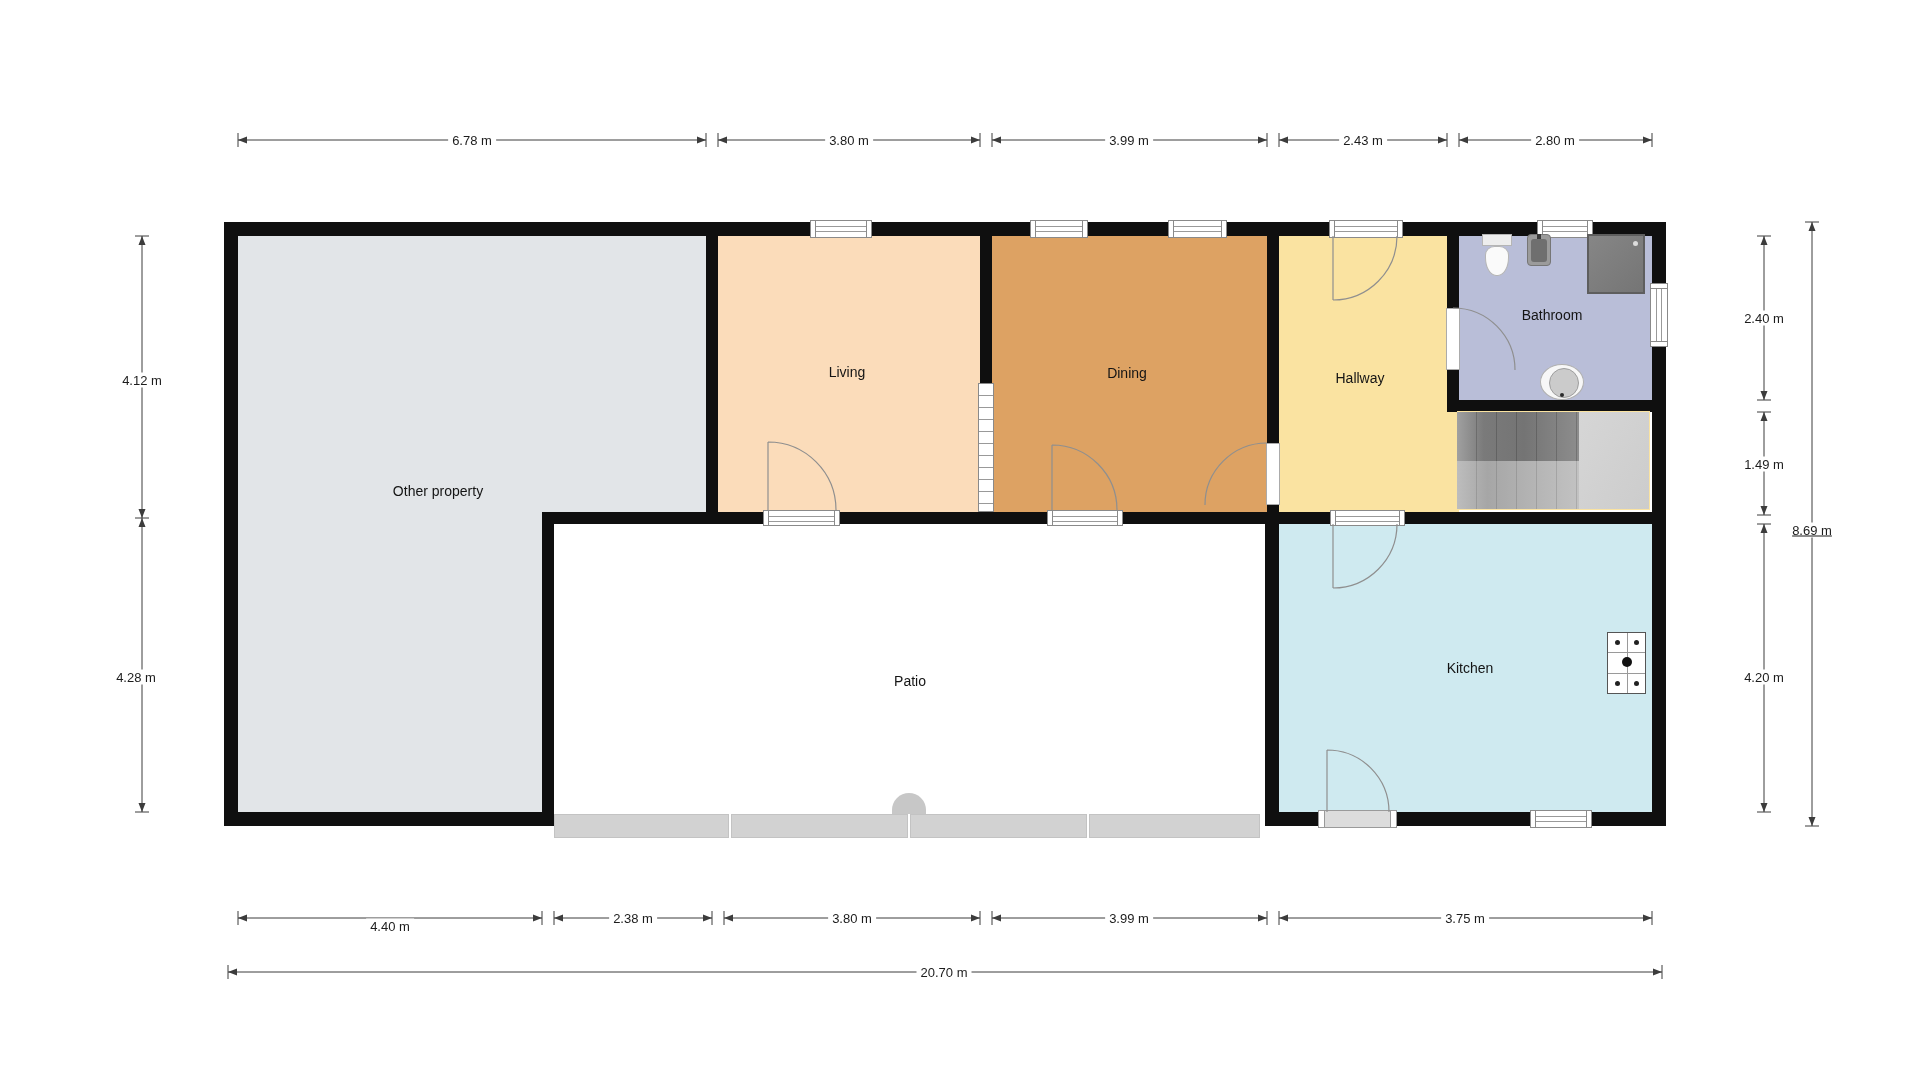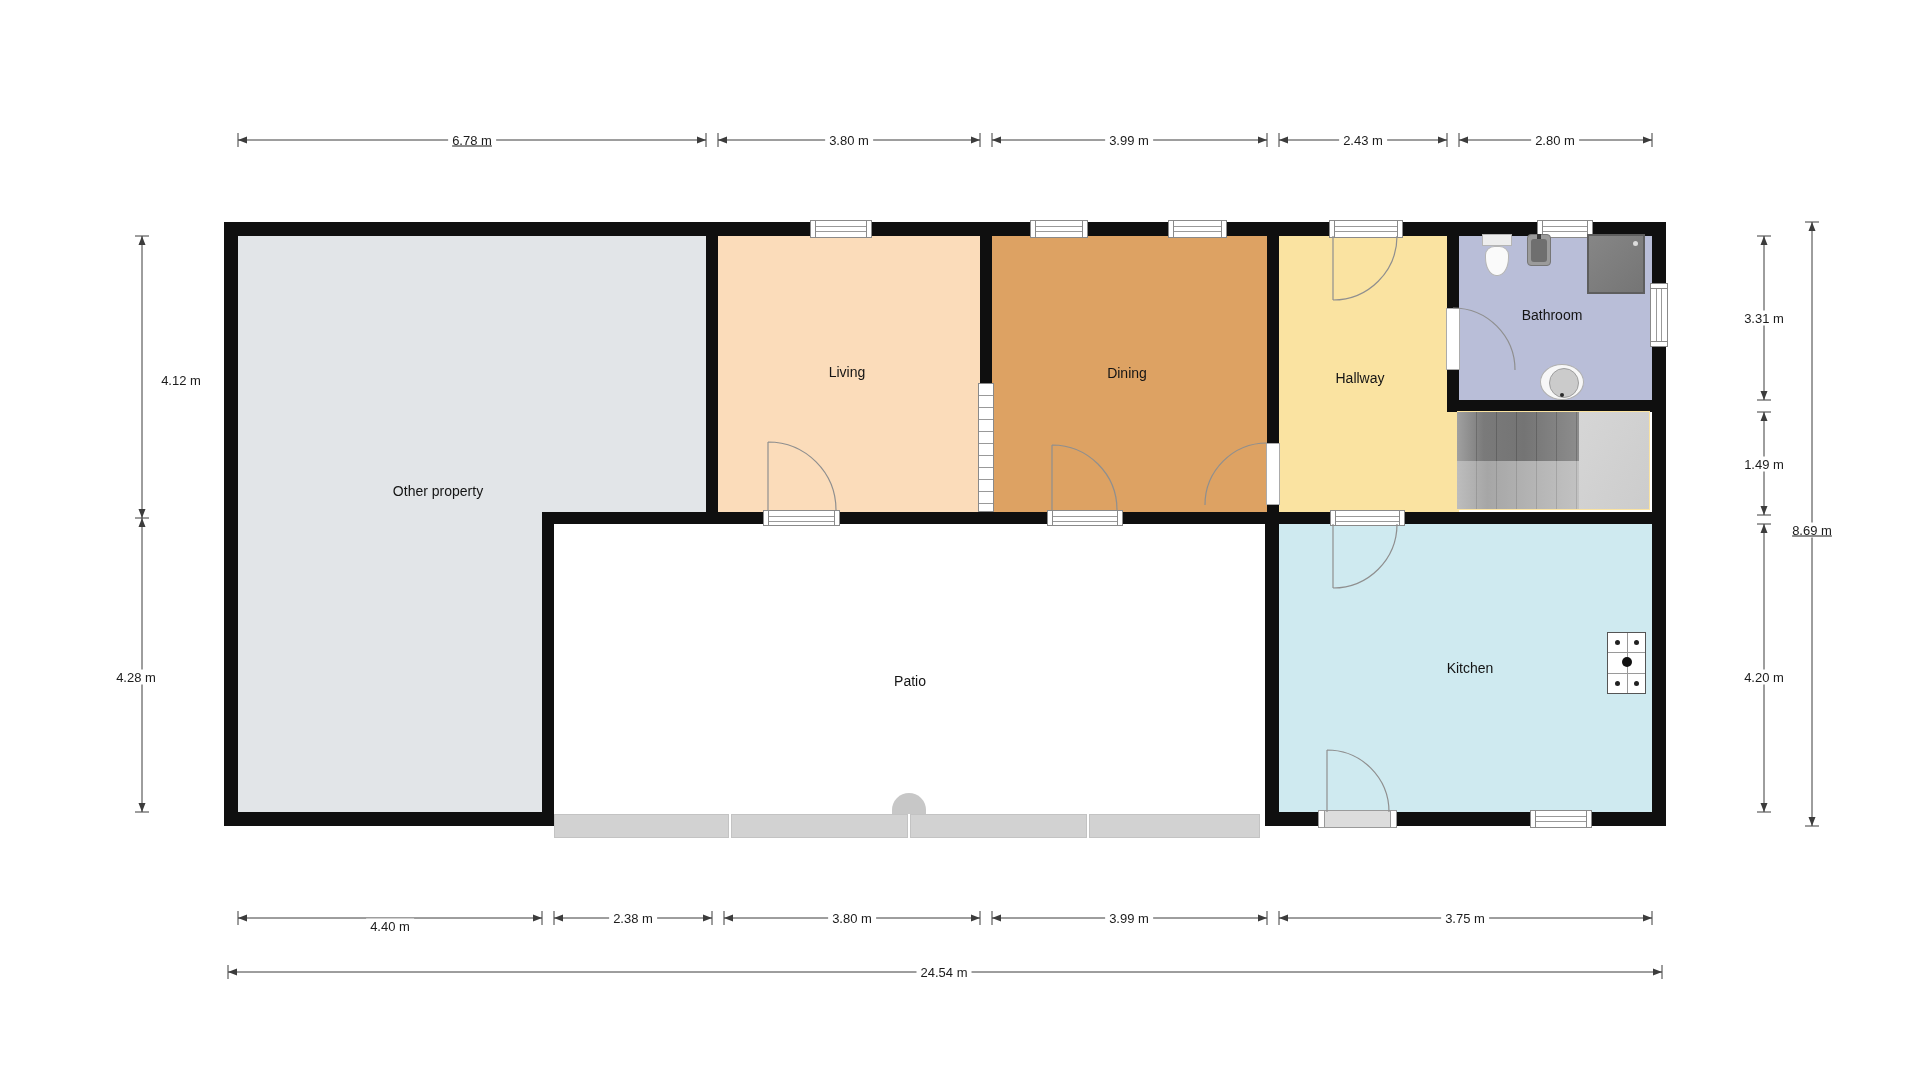--- a/index.html
+++ b/index.html
@@ -230,34 +230,34 @@
   </svg>
 
   <span class="room-label" style="left:438px;top:491px;">Other property</span>
   <span class="room-label" style="left:847px;top:372px;">Living</span>
   <span class="room-label" style="left:1127px;top:373px;">Dining</span>
   <span class="room-label" style="left:1360px;top:378px;">Hallway</span>
   <span class="room-label" style="left:1552px;top:315px;">Bathroom</span>
   <span class="room-label" style="left:1466px;top:668px;padding-left:8px;">Kitchen</span>
   <span class="room-label" style="left:910px;top:681px;">Patio</span>
 
-  <span class="dim" style="left:472px;top:140px;text-decoration:underline;">6.78 m</span>
+  <span class="dim" style="left:472px;top:140px;">6.78 m</span>
   <span class="dim" style="left:849px;top:140px;">3.80 m</span>
   <span class="dim" style="left:1129px;top:140px;">3.99 m</span>
   <span class="dim" style="left:1363px;top:140px;">2.43 m</span>
   <span class="dim" style="left:1555px;top:140px;">2.80 m</span>
 
   <span class="dim" style="left:390px;top:918px;margin-top:8px;">4.40 m</span>
   <span class="dim" style="left:633px;top:918px;">2.38 m</span>
   <span class="dim" style="left:852px;top:918px;">3.80 m</span>
   <span class="dim" style="left:1129px;top:918px;">3.99 m</span>
   <span class="dim" style="left:1465px;top:918px;">3.75 m</span>
-  <span class="dim" style="left:944px;top:972px;">24.54 m</span>
-
-  <span class="dim" style="left:142px;top:380px;margin-left:39px;">4.12 m</span>
+  <span class="dim" style="left:944px;top:972px;">20.70 m</span>
+
+  <span class="dim" style="left:142px;top:380px;">4.12 m</span>
   <span class="dim" style="left:136px;top:677px;">4.28 m</span>
 
-  <span class="dim" style="left:1764px;top:318px;">3.31 m</span>
+  <span class="dim" style="left:1764px;top:318px;">2.40 m</span>
   <span class="dim" style="left:1764px;top:464px;">1.49 m</span>
   <span class="dim" style="left:1764px;top:677px;">4.20 m</span>
   <span class="dim" style="left:1812px;top:530px;text-decoration:underline;">8.69 m</span>
 
 </div>
 
 </body></html>

